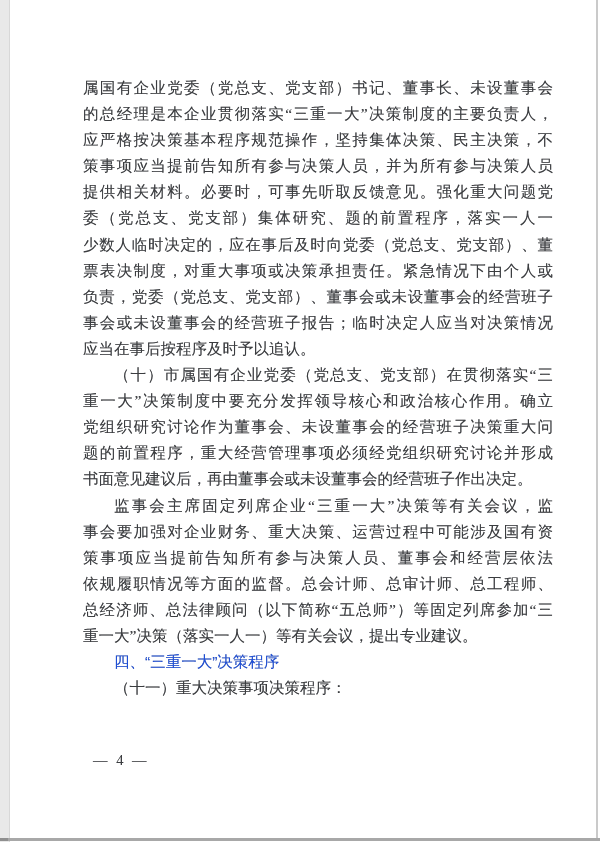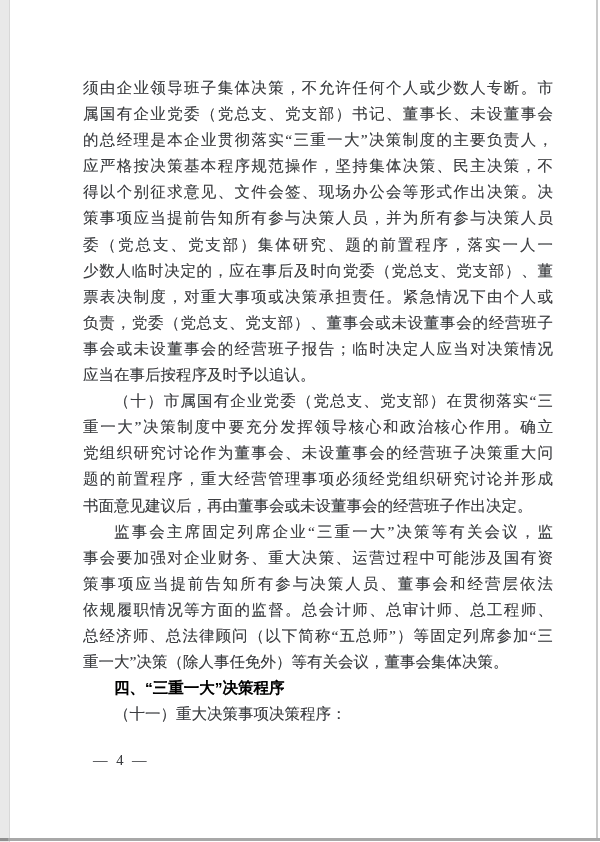--- a/index.html
+++ b/index.html
@@ -48,60 +48,59 @@
     text-justify: inter-character;
     white-space: normal;
   }
   .line.last {
     text-align: left;
     text-align-last: left;
   }
   .line.indent { text-indent: 2em; }
   .line.heading {
     font-family: "Liberation Sans", "DejaVu Sans", sans-serif;
-    font-weight: bold;
-    color: #000000;
+    font-weight: normal;
+    color: #1d4ed8;
   }
   .page-number {
     position: absolute; left: 93px; top: 752px;
     font-size: 14.5px;
     letter-spacing: 2.5px;
     color: #3b3d40;
     text-shadow: 0 0 0.4px rgba(70,70,75,0.45);
   }
 </style>
 </head>
 <body>
 
 <div class="scan-strip-left"></div>
 <div class="edge-right"></div>
 <div class="edge-bottom"></div>
 <div class="edge-bottom-left"></div>
 
 <div class="doc-body">
-    <div class="line">须由企业领导班子集体决策，不允许任何个人或少数人专断。市</div>
     <div class="line">属国有企业党委（党总支、党支部）书记、董事长、未设董事会</div>
     <div class="line">的总经理是本企业贯彻落实“三重一大”决策制度的主要负责人，</div>
     <div class="line">应严格按决策基本程序规范操作，坚持集体决策、民主决策，不</div>
-    <div class="line">得以个别征求意见、文件会签、现场办公会等形式作出决策。决</div>
     <div class="line">策事项应当提前告知所有参与决策人员，并为所有参与决策人员</div>
+    <div class="line">提供相关材料。必要时，可事先听取反馈意见。强化重大问题党</div>
     <div class="line">委（党总支、党支部）集体研究、题的前置程序，落实一人一</div>
     <div class="line">少数人临时决定的，应在事后及时向党委（党总支、党支部）、董</div>
     <div class="line">票表决制度，对重大事项或决策承担责任。紧急情况下由个人或</div>
     <div class="line">负责，党委（党总支、党支部）、董事会或未设董事会的经营班子</div>
     <div class="line">事会或未设董事会的经营班子报告；临时决定人应当对决策情况</div>
     <div class="line last">应当在事后按程序及时予以追认。</div>
     <div class="line indent">（十）市属国有企业党委（党总支、党支部）在贯彻落实“三</div>
     <div class="line">重一大”决策制度中要充分发挥领导核心和政治核心作用。确立</div>
     <div class="line">党组织研究讨论作为董事会、未设董事会的经营班子决策重大问</div>
     <div class="line">题的前置程序，重大经营管理事项必须经党组织研究讨论并形成</div>
     <div class="line last">书面意见建议后，再由董事会或未设董事会的经营班子作出决定。</div>
     <div class="line indent">监事会主席固定列席企业“三重一大”决策等有关会议，监</div>
     <div class="line">事会要加强对企业财务、重大决策、运营过程中可能涉及国有资</div>
     <div class="line">策事项应当提前告知所有参与决策人员、董事会和经营层依法</div>
     <div class="line">依规履职情况等方面的监督。总会计师、总审计师、总工程师、</div>
     <div class="line">总经济师、总法律顾问（以下简称“五总师”）等固定列席参加“三</div>
-    <div class="line last">重一大”决策（除人事任免外）等有关会议，董事会集体决策。</div>
+    <div class="line last">重一大”决策（落实一人一）等有关会议，提出专业建议。</div>
     <div class="line heading indent last">四、“三重一大”决策程序</div>
     <div class="line indent last">（十一）重大决策事项决策程序：</div>
   </div>
 
 <div class="page-number">— 4 —</div>
 
 </body></html>

